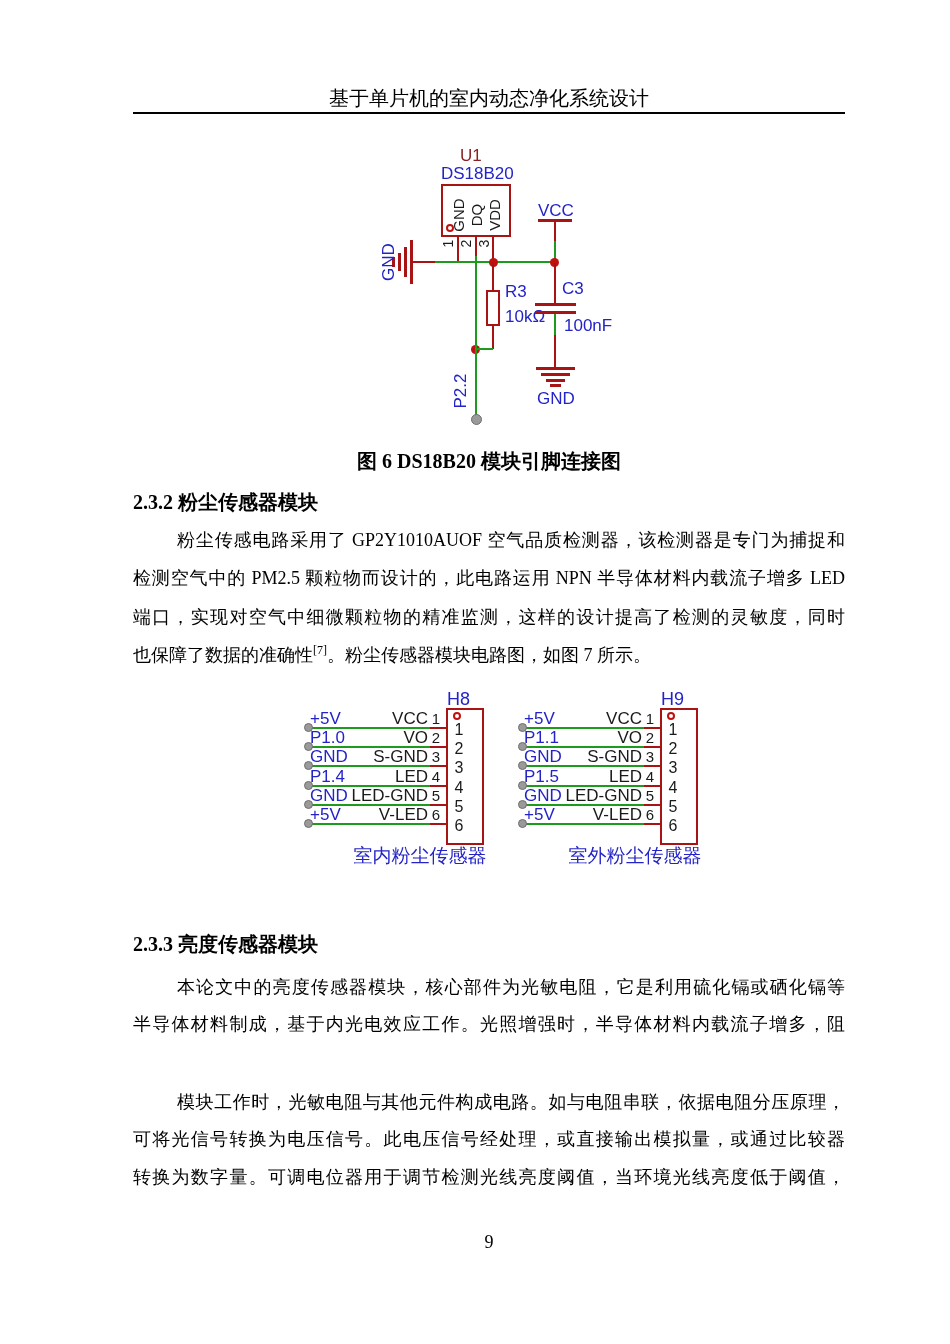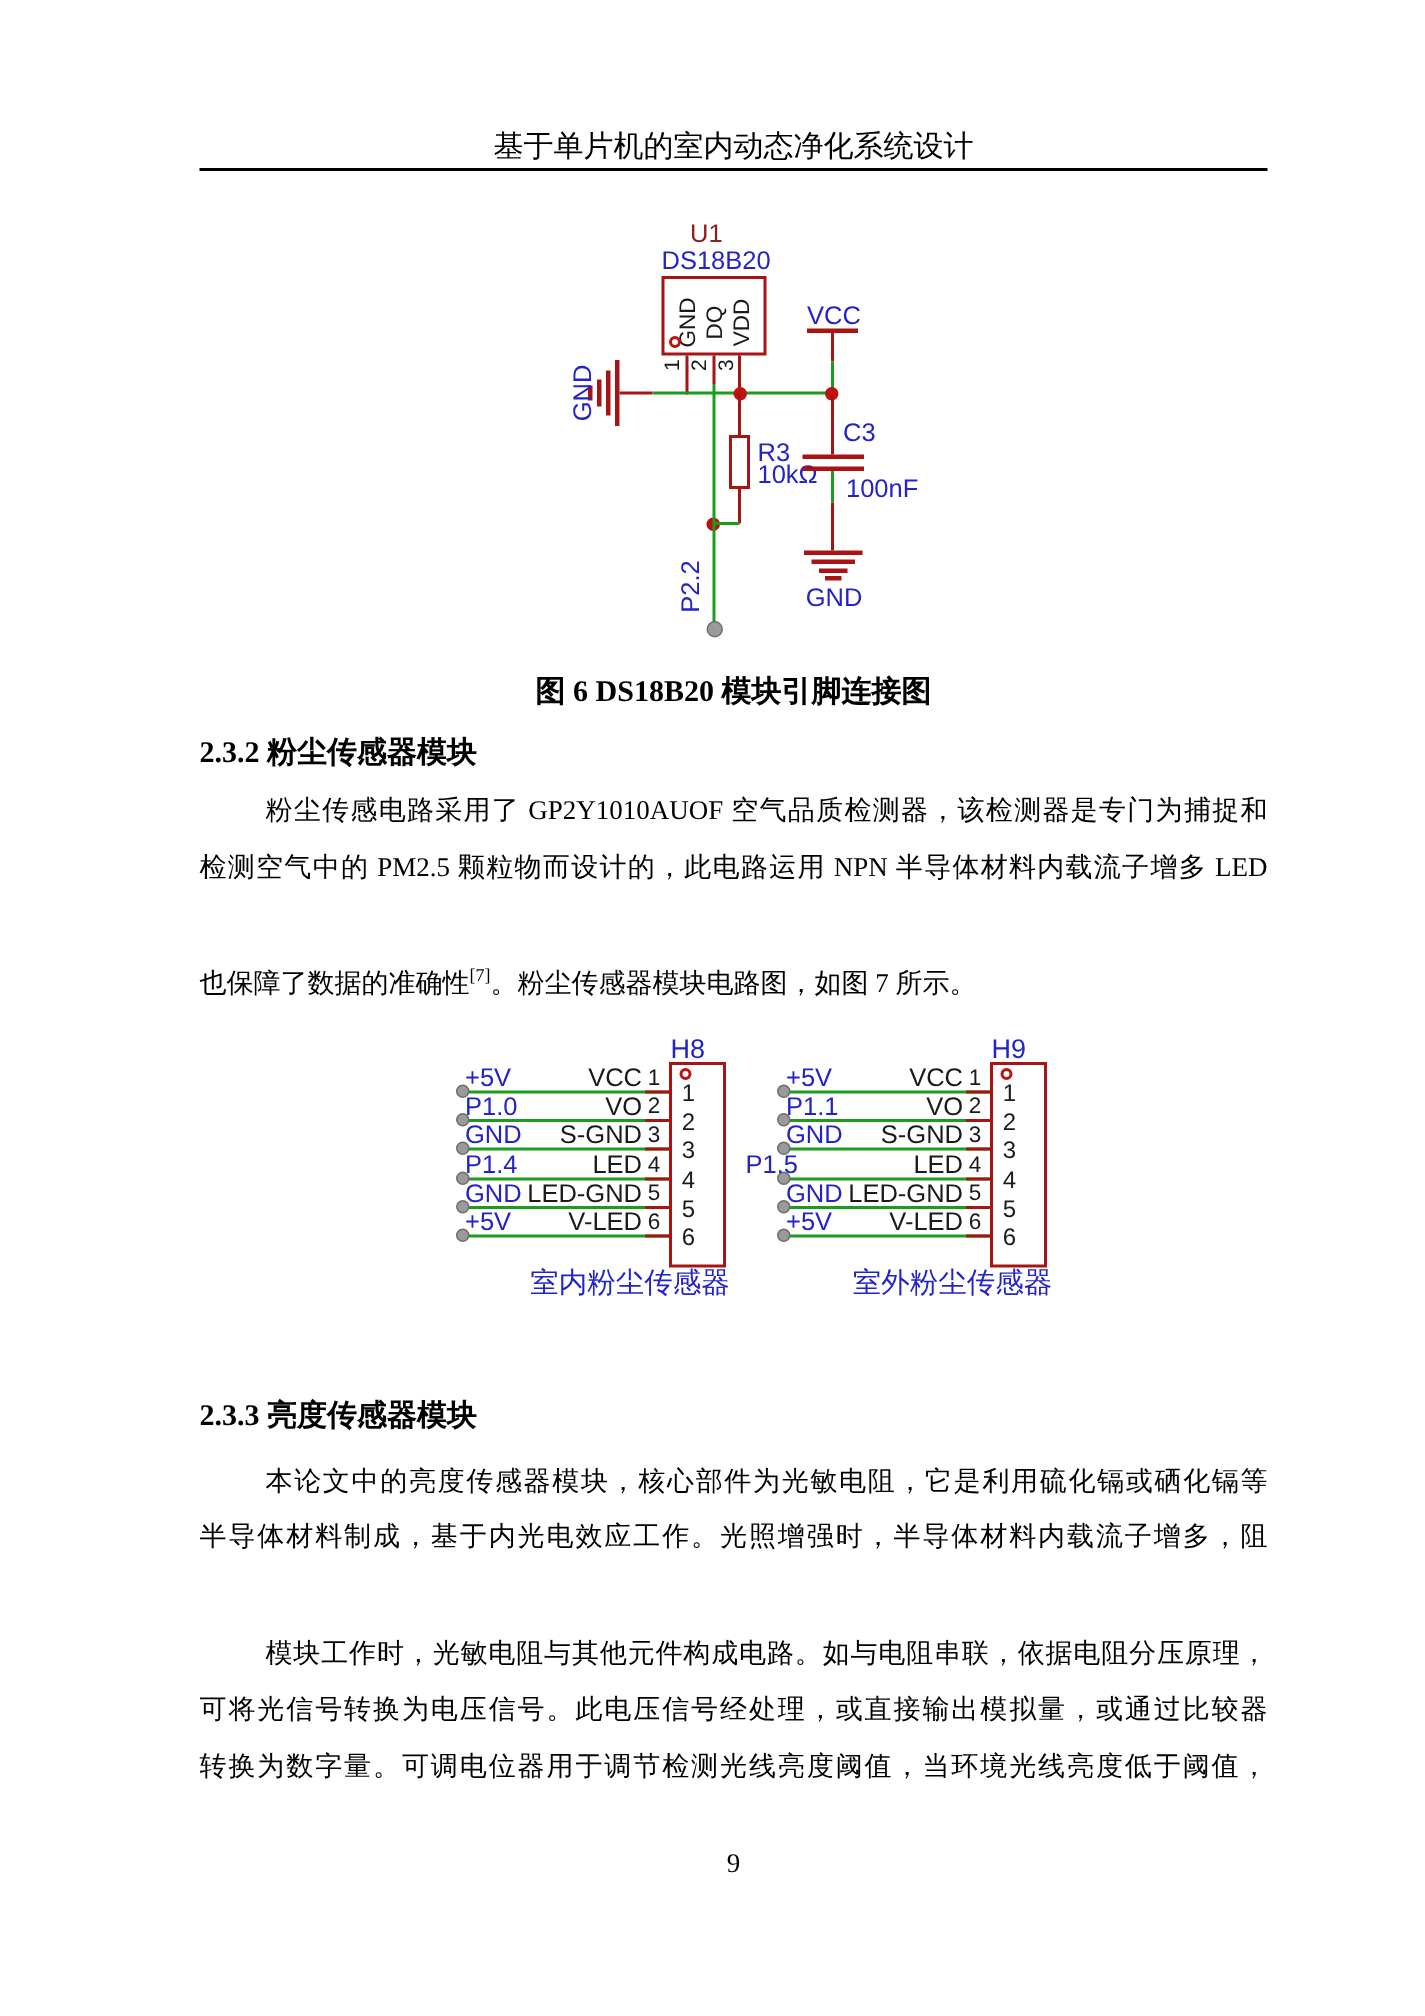--- a/index.html
+++ b/index.html
@@ -101,21 +101,21 @@
     <div class="dot" style="left:471px;top:345px"></div>
 
     <div class="vgrn" style="left:475px;top:256px;height:162px"></div>
     <div class="slabel blue rot ctr" style="left:435px;top:382px;width:52px">P2.2</div>
     <div class="term" style="left:471px;top:414px"></div>
 
     <div class="vred" style="left:492px;top:263px;height:27px"></div>
     <div class="cbox" style="left:486px;top:290px;width:14px;height:36px"></div>
     <div class="vred" style="left:492px;top:326px;height:23px"></div>
     <div class="hgrn" style="left:476px;top:348px;width:17px"></div>
-    <div class="slabel blue" style="left:505px;top:293px">R3</div>
+    <div class="slabel blue" style="left:505px;top:283px">R3</div>
     <div class="slabel blue" style="left:505px;top:308px">10kΩ</div>
 
     <div class="vred" style="left:554px;top:263px;height:40px"></div>
     <div class="hred3" style="left:535px;top:303px;width:41px"></div>
     <div class="hred3" style="left:535px;top:311px;width:41px"></div>
     <div class="vgrn" style="left:554px;top:314px;height:21px"></div>
     <div class="vred" style="left:554px;top:335px;height:32px"></div>
     <div class="slabel blue" style="left:562px;top:280px">C3</div>
     <div class="slabel blue" style="left:564px;top:317px">100nF</div>
 
@@ -124,20 +124,21 @@
     <div class="hred3" style="left:546px;top:379px;width:19px"></div>
     <div class="hred3" style="left:550px;top:384px;width:11px"></div>
     <div class="slabel blue ctr" style="left:534px;top:390px;width:44px">GND</div>
   </div>
 
   <div class="caption" style="top:449px"><span>图 6 DS18B20 模块引脚连接图</span></div>
 
   <div class="sec" style="top:490px">2.3.2 粉尘传感器模块</div>
   <div class="bline indent" style="top:521px">粉尘传感电路采用了 GP2Y1010AUOF 空气品质检测器，该检测器是专门为捕捉和</div>
   <div class="bline" style="top:559px">检测空气中的 PM2.5 颗粒物而设计的，此电路运用 NPN 半导体材料内载流子增多 LED</div>
+  <div class="bline" style="top:598px">端口，实现对空气中细微颗粒物的精准监测，这样的设计提高了检测的灵敏度，同时</div>
   <div class="bline last" style="top:636px"><span>也保障了数据的准确性</span><sup>[7]</sup><span>。粉尘传感器模块电路图，如图 7 所示。</span></div>
 
   <div class="fig">
 
     <div class="slabel blue h8lbl" style="left:447px;top:690px">H8</div>
     <div class="cbox" style="left:446px;top:708px;width:38px;height:137px"></div>
     <div class="ring" style="left:453px;top:712px"></div>
 
     <div class="hgrn" style="left:308px;top:727px;width:138px"></div>
     <div class="hred" style="left:430px;top:727px;width:16px"></div>
@@ -213,21 +214,21 @@
     <div class="hred" style="left:644px;top:765px;width:16px"></div>
     <div class="term9" style="left:518px;top:761px"></div>
     <div class="slabel blue" style="left:524px;top:748px">GND</div>
     <div class="spname" style="left:444px;top:748px">S-GND</div>
     <div class="snum" style="left:642px;top:749px">3</div>
     <div class="sinnum" style="left:664px;top:759px">3</div>
 
     <div class="hgrn" style="left:522px;top:785px;width:138px"></div>
     <div class="hred" style="left:644px;top:785px;width:16px"></div>
     <div class="term9" style="left:518px;top:781px"></div>
-    <div class="slabel blue" style="left:497px;top:768px">P1.5</div>
+    <div class="slabel blue" style="left:524px;top:768px">P1.5</div>
     <div class="spname" style="left:444px;top:768px">LED</div>
     <div class="snum" style="left:642px;top:769px">4</div>
     <div class="sinnum" style="left:664px;top:779px">4</div>
 
     <div class="hgrn" style="left:522px;top:804px;width:138px"></div>
     <div class="hred" style="left:644px;top:804px;width:16px"></div>
     <div class="term9" style="left:518px;top:800px"></div>
     <div class="slabel blue" style="left:524px;top:787px">GND</div>
     <div class="spname" style="left:444px;top:787px">LED-GND</div>
     <div class="snum" style="left:642px;top:788px">5</div>

